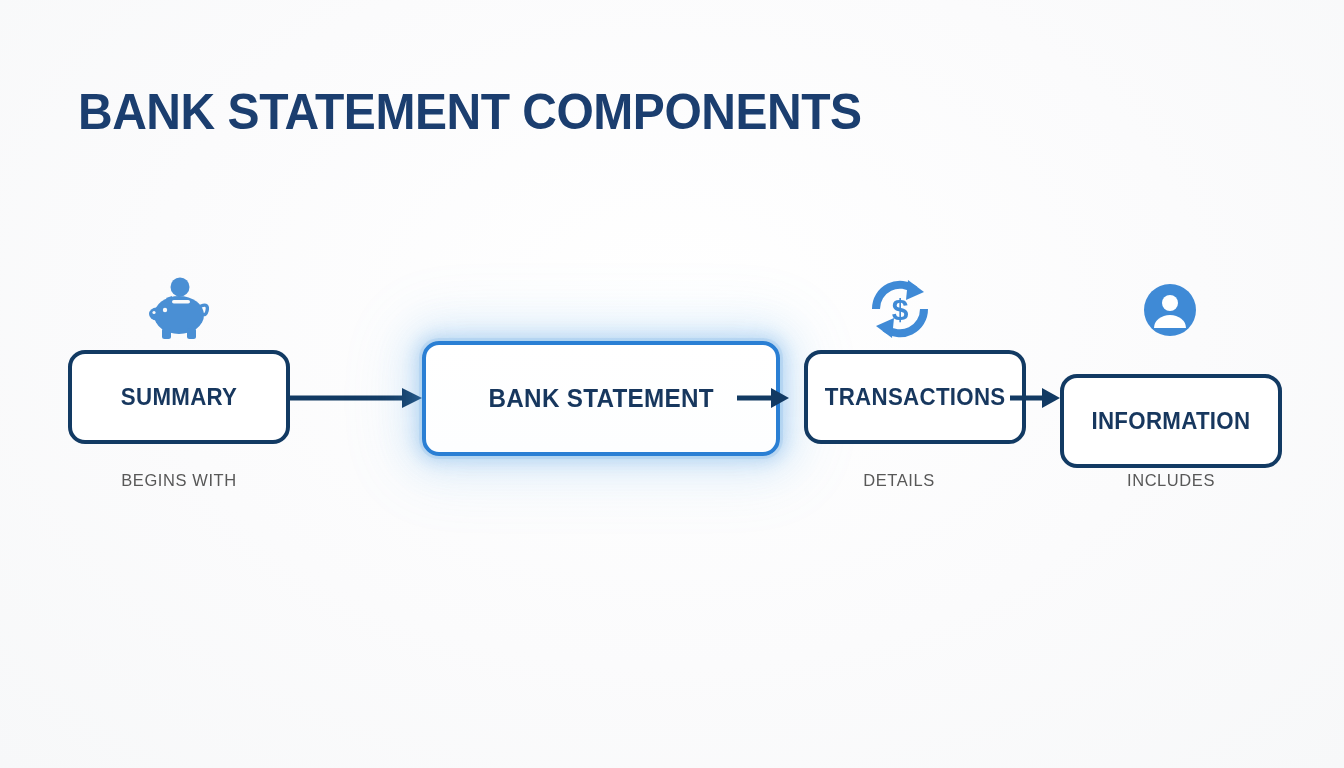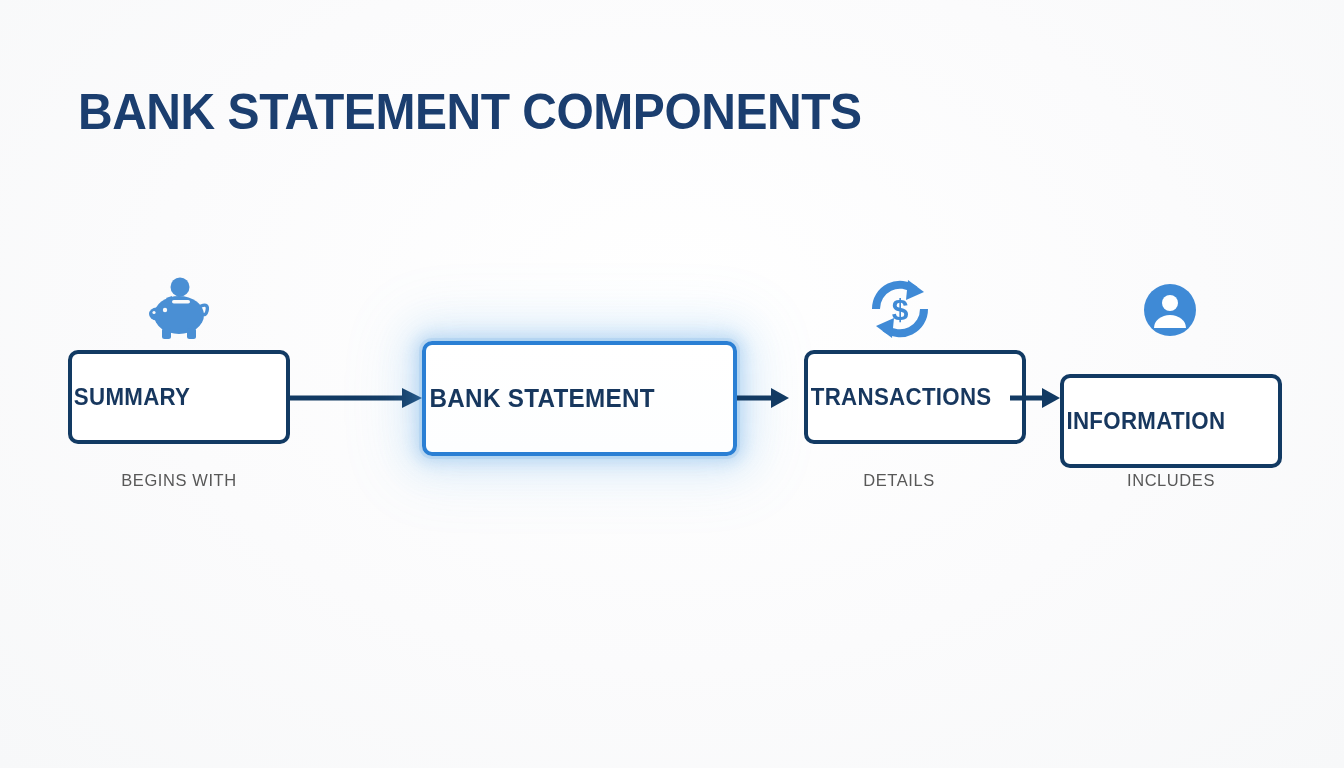--- a/index.html
+++ b/index.html
@@ -40,24 +40,25 @@
 
   
   .node {
     position: absolute;
   }
 
   .node-box {
     position: absolute;
     box-sizing: border-box;
     border: 4px solid #123a63;
-    border-radius: 10px;
+    border-radius: 17px;
     background: #ffffff;
     display: flex;
     align-items: center;
+    justify-content: center;
   }
 
   .node-box.highlight {
     border: 4px solid #2a7fd4;
     background: linear-gradient(180deg, #ffffff 0%, #fdfeff 100%);
     box-shadow:
       0 0 0 3px rgba(66,147,220,0.13),
       0 0 14px 6px rgba(70,150,225,0.22),
       0 0 32px 14px rgba(90,165,235,0.16),
       0 0 60px 26px rgba(120,185,240,0.10);
@@ -141,21 +142,21 @@
   </div>
 
   <div class="arrow" style="left:290px; top:383px; width:132px;">
     <svg width="132" height="30" viewBox="0 0 132 30">
       <line x1="0" y1="15" x2="116" y2="15" stroke="#123a63" stroke-width="5"></line>
       <polygon points="112,5 132,15 112,25" fill="#123a63"></polygon>
     </svg>
   </div>
 
   <div class="node">
-    <div class="node-box highlight" style="left:422px; top:341px; width:315px; height:115px;">
+    <div class="node-box highlight" style="left:422px; top:341px; width:358px; height:115px;">
       <span class="node-label lg">BANK STATEMENT</span>
     </div>
   </div>
 
   <div class="arrow" style="left:737px; top:383px; width:52px;">
     <svg width="52" height="30" viewBox="0 0 52 30">
       <line x1="0" y1="15" x2="38" y2="15" stroke="#123a63" stroke-width="5"></line>
       <polygon points="34,5 52,15 34,25" fill="#123a63"></polygon>
     </svg>
   </div>

